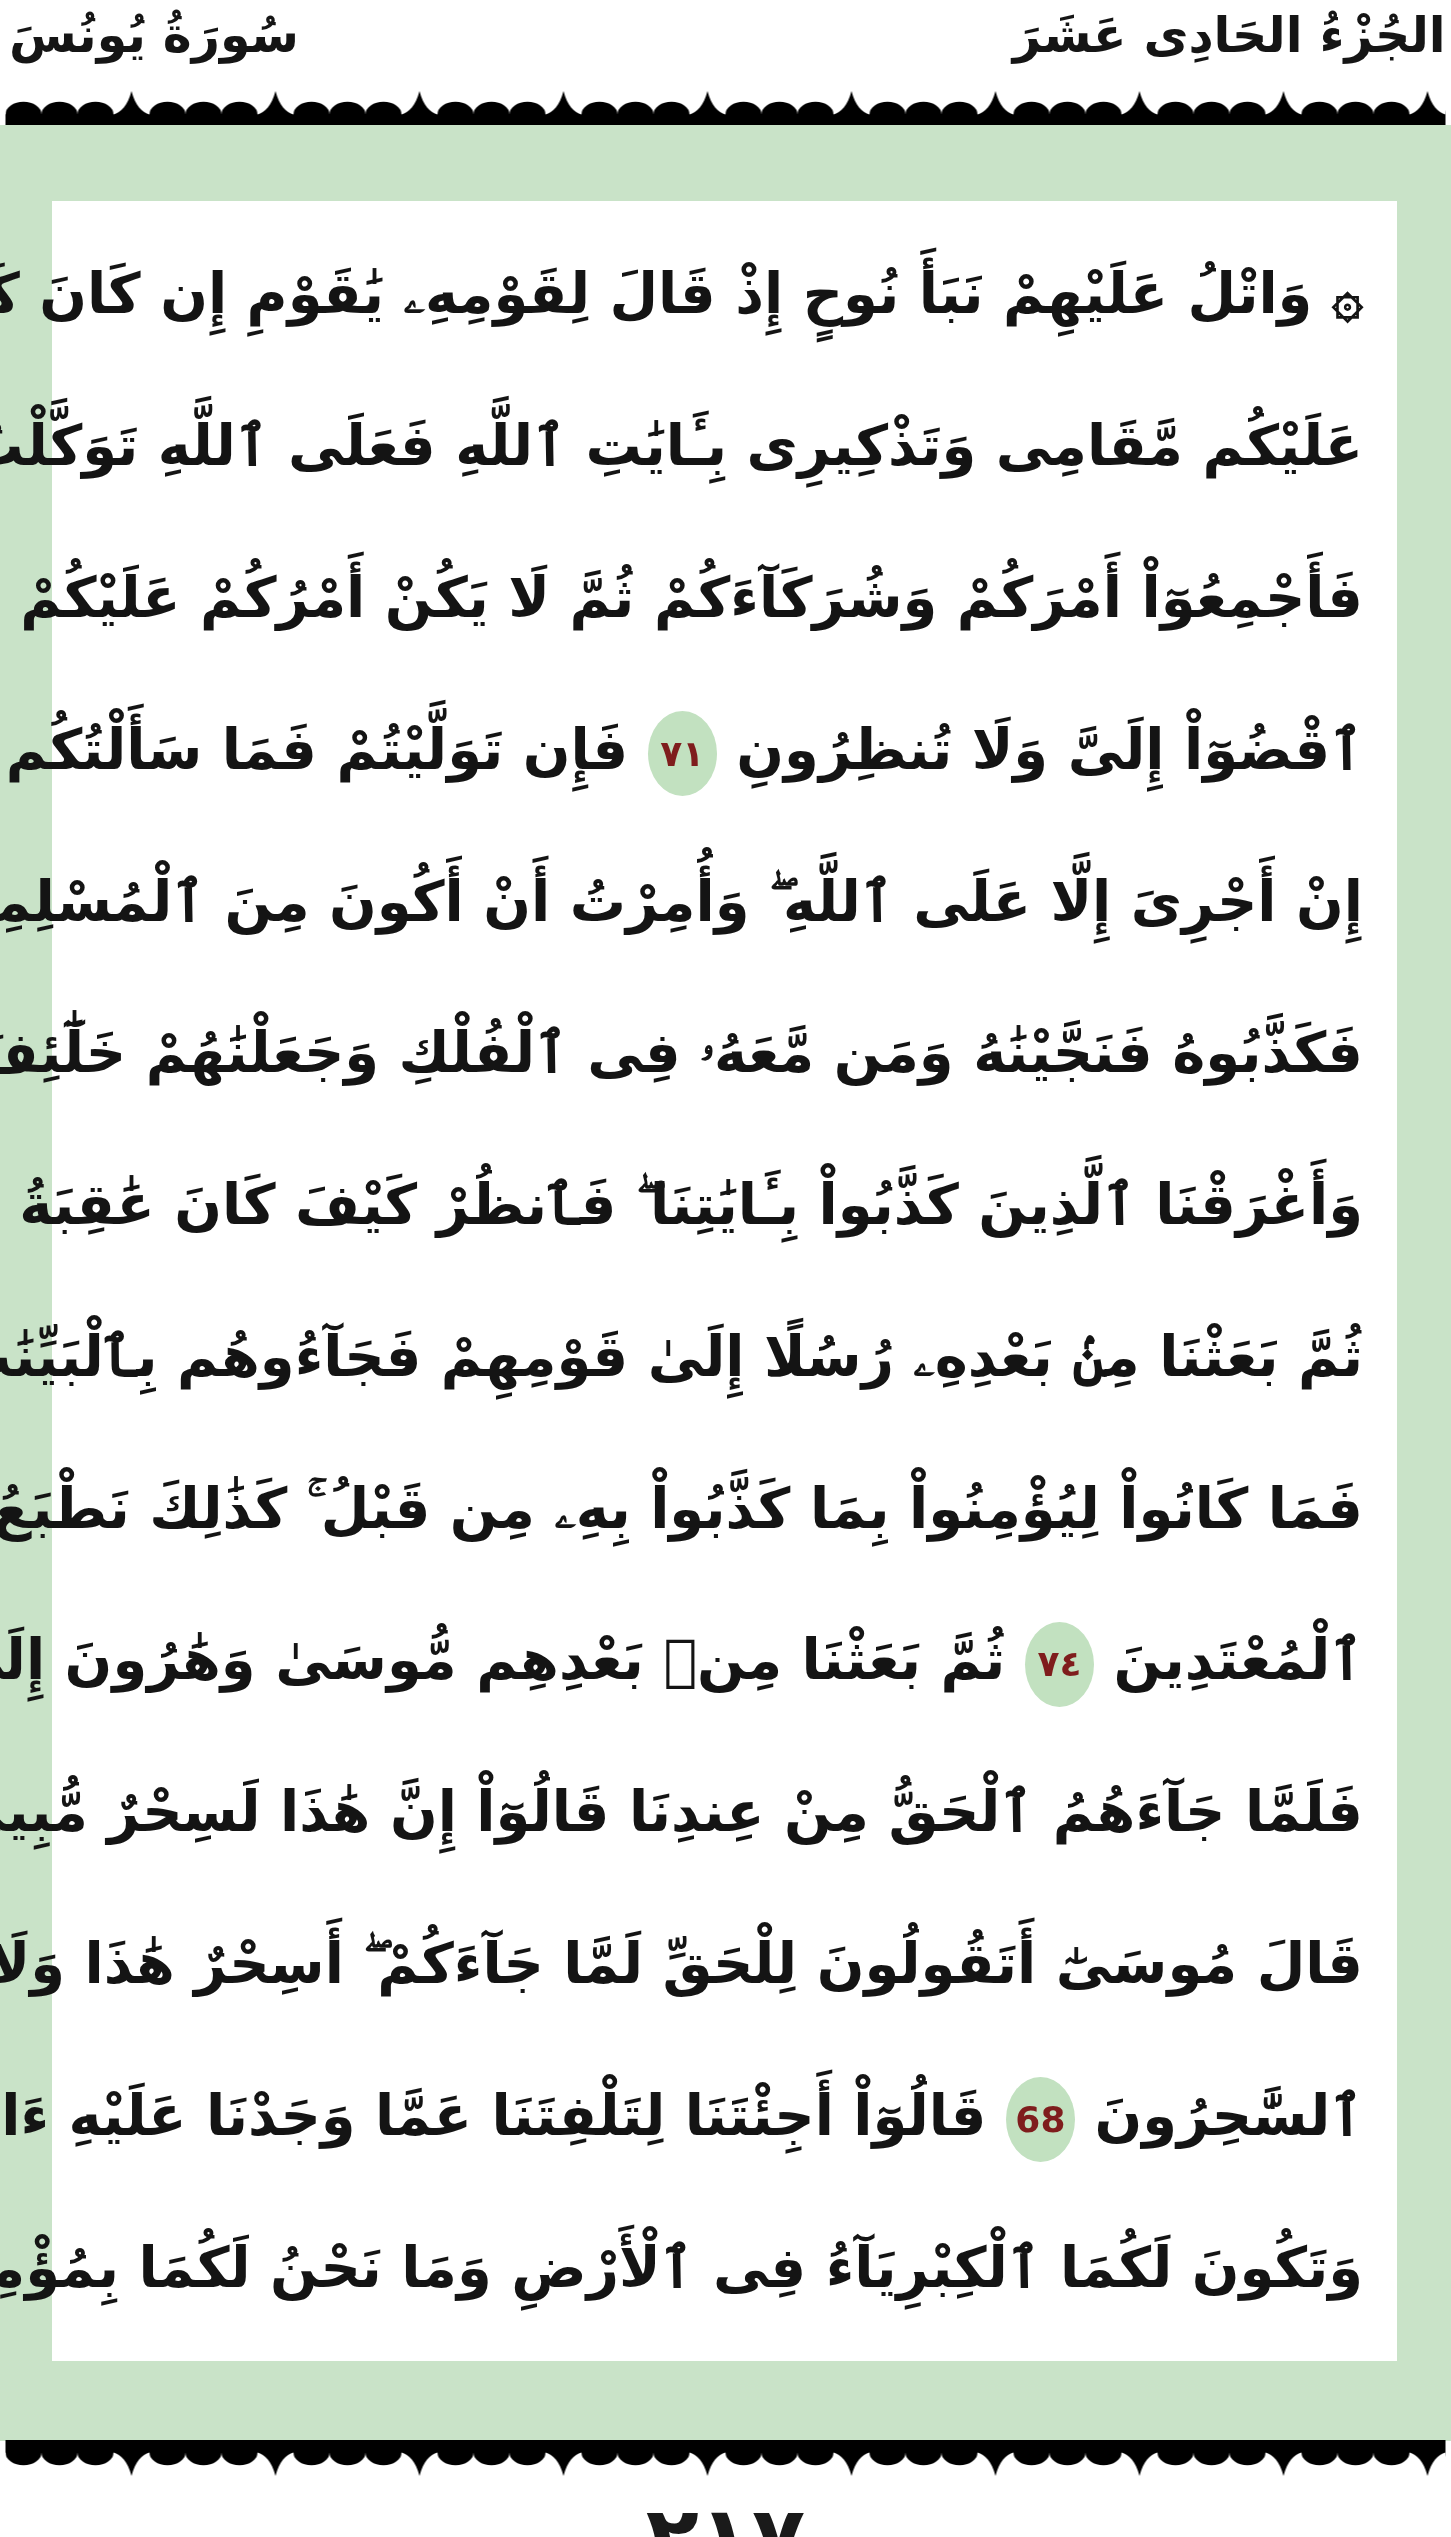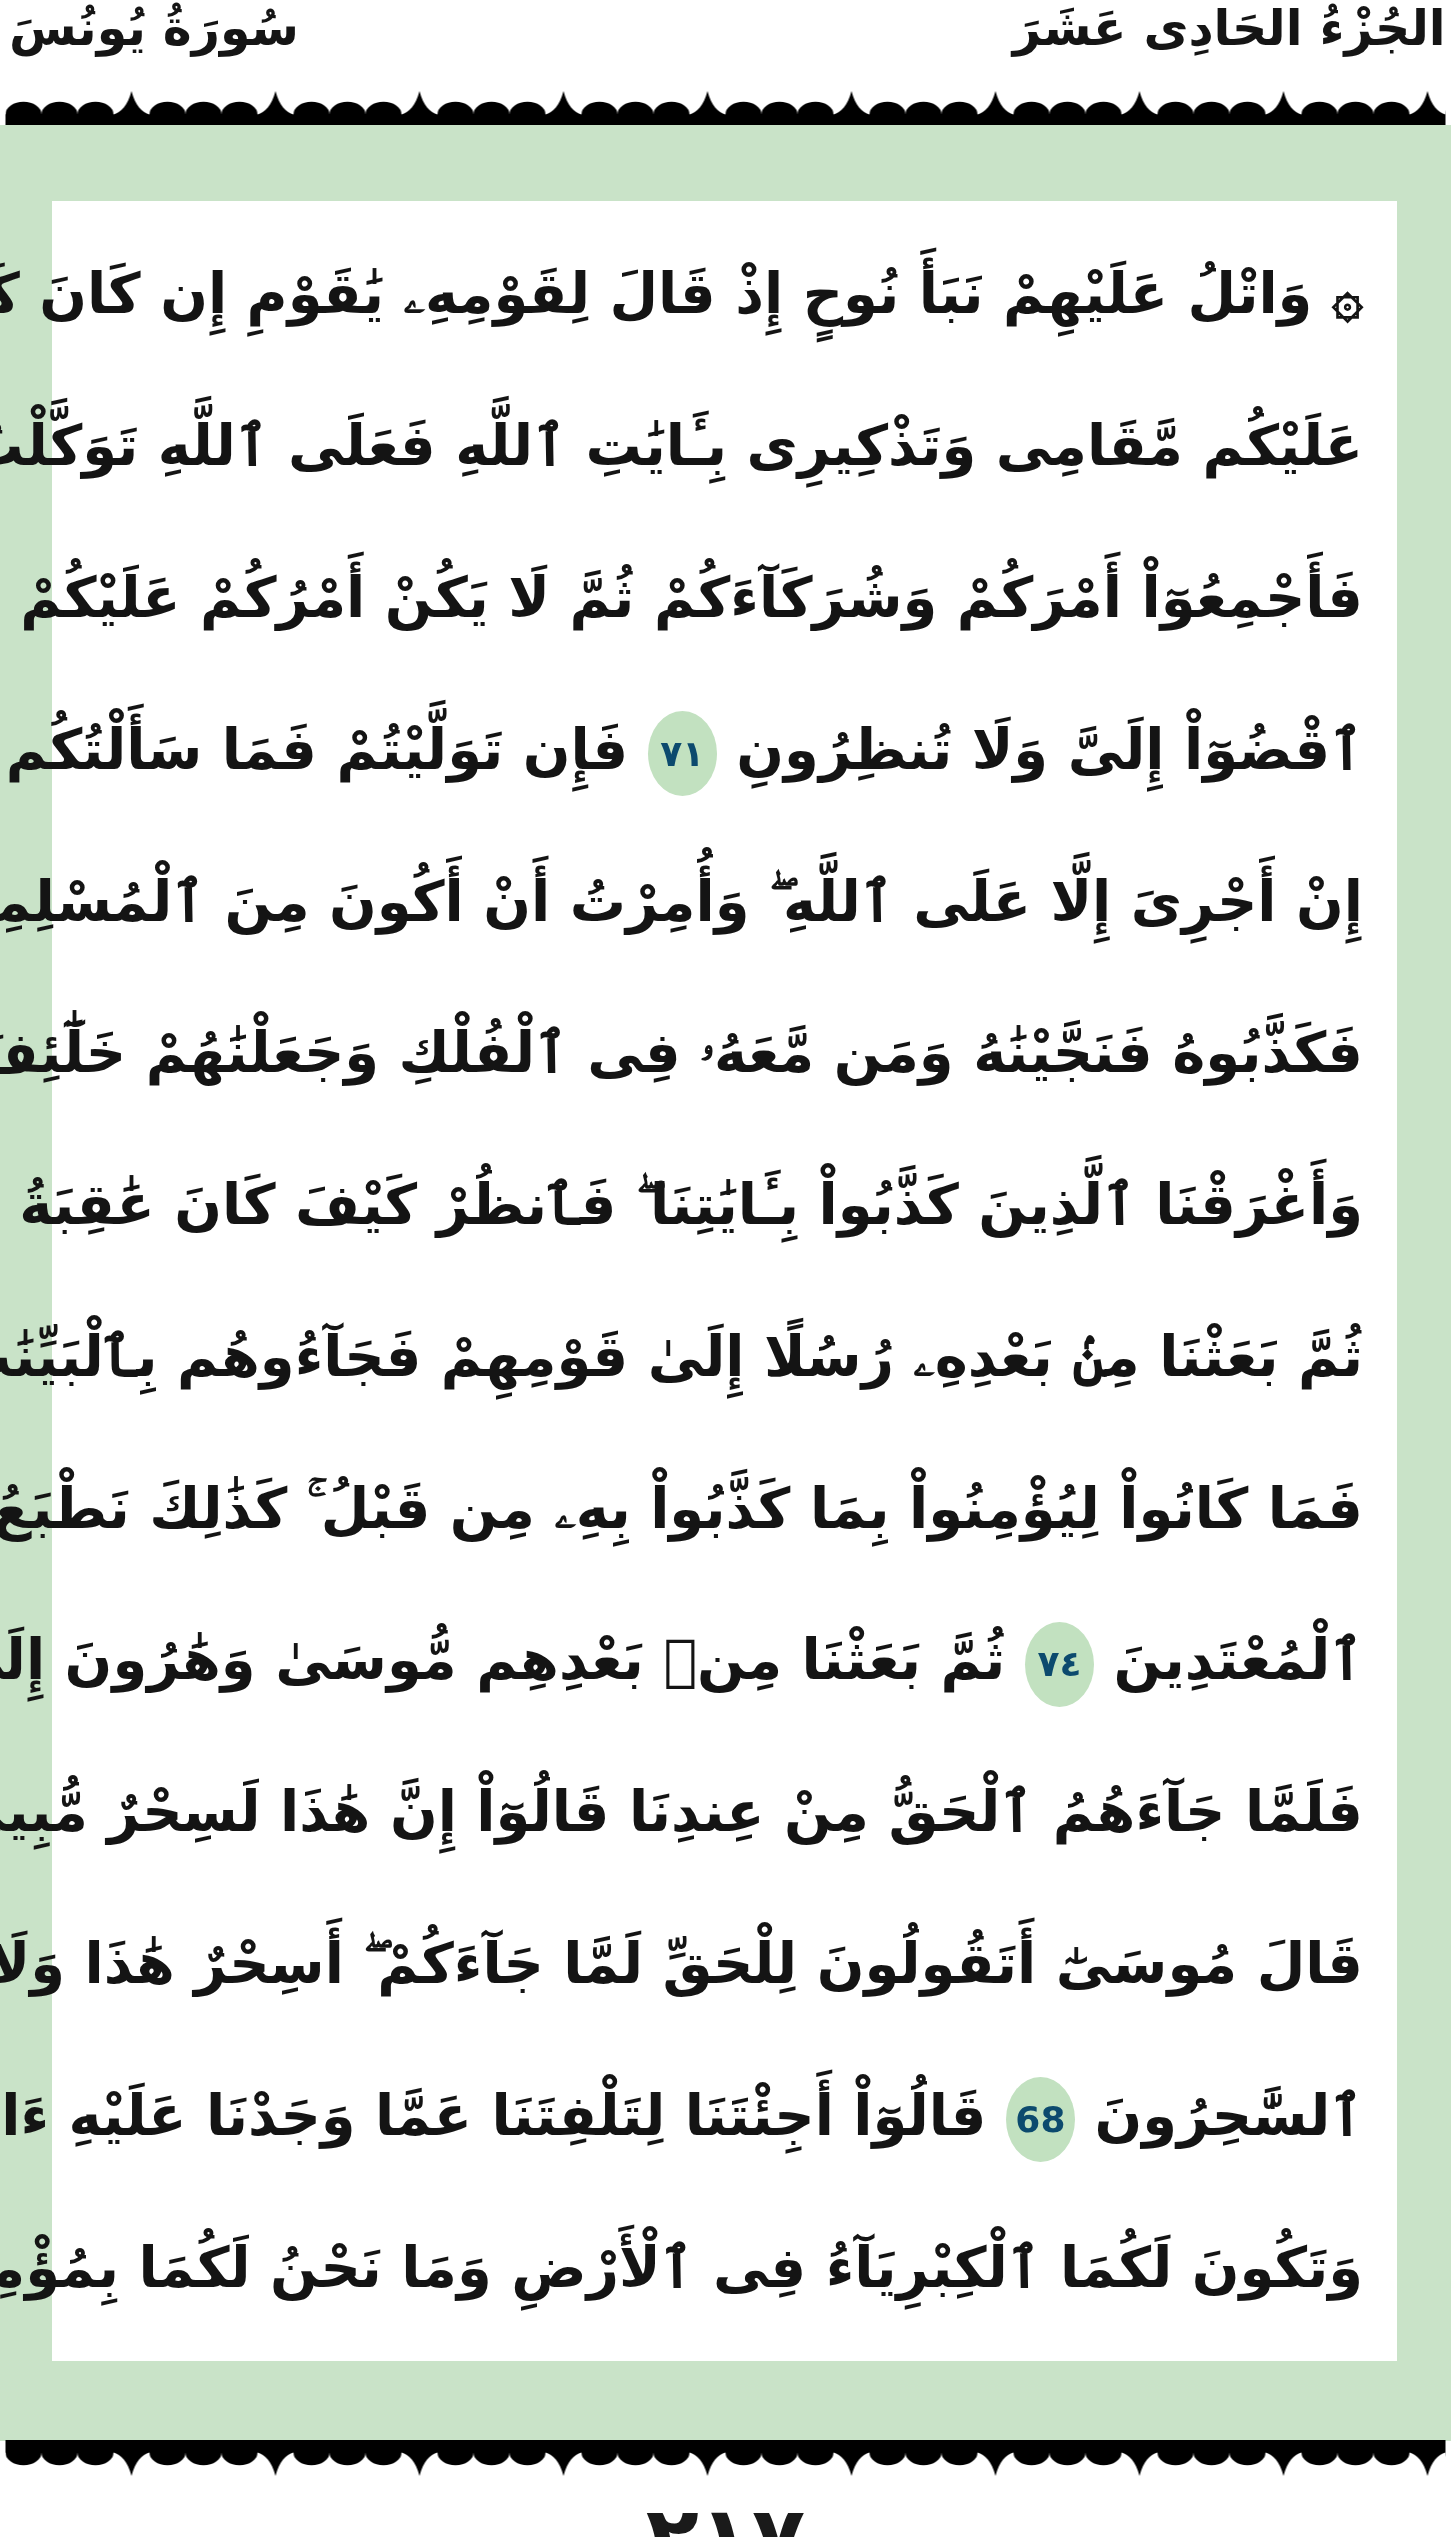--- a/index.html
+++ b/index.html
@@ -1,36 +1,36 @@
 <!DOCTYPE html>
 <html lang="ar" dir="rtl" style="--band: #c9e3c8; --marker: #c2e1c0;font-size:14.5px"><head>
 <meta charset="utf-8">
 <style>
   html,body{margin:0;padding:0;background:#ffffff;}
   .page{position:relative;width:1451px;height:2538px;background:#fff;overflow:hidden;
         font-family:"DejaVu Sans", sans-serif;color:#111;}
   
-  .hdr{position:absolute;top:0;font-size:49px;font-weight:bold;color:#151515;white-space:nowrap;}
+  .hdr{position:absolute;top:7px;font-size:49px;font-weight:bold;color:#151515;white-space:nowrap;}
   .hdr-right{right:5.4px;margin-left:48px;}
   .hdr-left{left:9px;}
   
   .scallop{position:absolute;left:0;width:1451px;height:36px;}
   .scallop-top{top:91px;}
   .scallop-bottom{top:2440px;transform:scaleY(-1);}
   .frame-solid{position:absolute;left:0;right:0;top:125px;height:2316px;background:var(--band);}
   .text-box{position:absolute;left:52px;right:54px;top:201px;height:2160px;background:#fff;
             box-sizing:border-box;padding:25.4px 34px;}
   
   .lines{display:flex;flex-direction:column;justify-content:space-between;height:100%;}
   .qline{direction:rtl;text-align:justify;text-align-last:justify;font-size:56px;font-weight:bold;
          line-height:136px;height:136px;white-space:nowrap;color:#141414;}
   .rub-star{font-size:53px;vertical-align:middle;}
   .vmark{display:inline-flex;align-items:center;justify-content:center;vertical-align:middle;
          width:69px;height:85px;border-radius:50%;background:var(--marker);
-         font-size:36px;font-weight:bold;color:#0c4a6e;line-height:1;}
+         font-size:36px;font-weight:bold;color:#7f1d1d;line-height:1;}
   
   .pagenum{position:absolute;top:2487px;left:0;width:100%;text-align:center;
            font-size:87px;font-weight:bold;color:#1a1a1a;}
 </style>
 </head>
 <body>
 
 <div class="page">
 
   <div class="hdr hdr-right">الجُزْءُ الحَادِى عَشَرَ</div>

